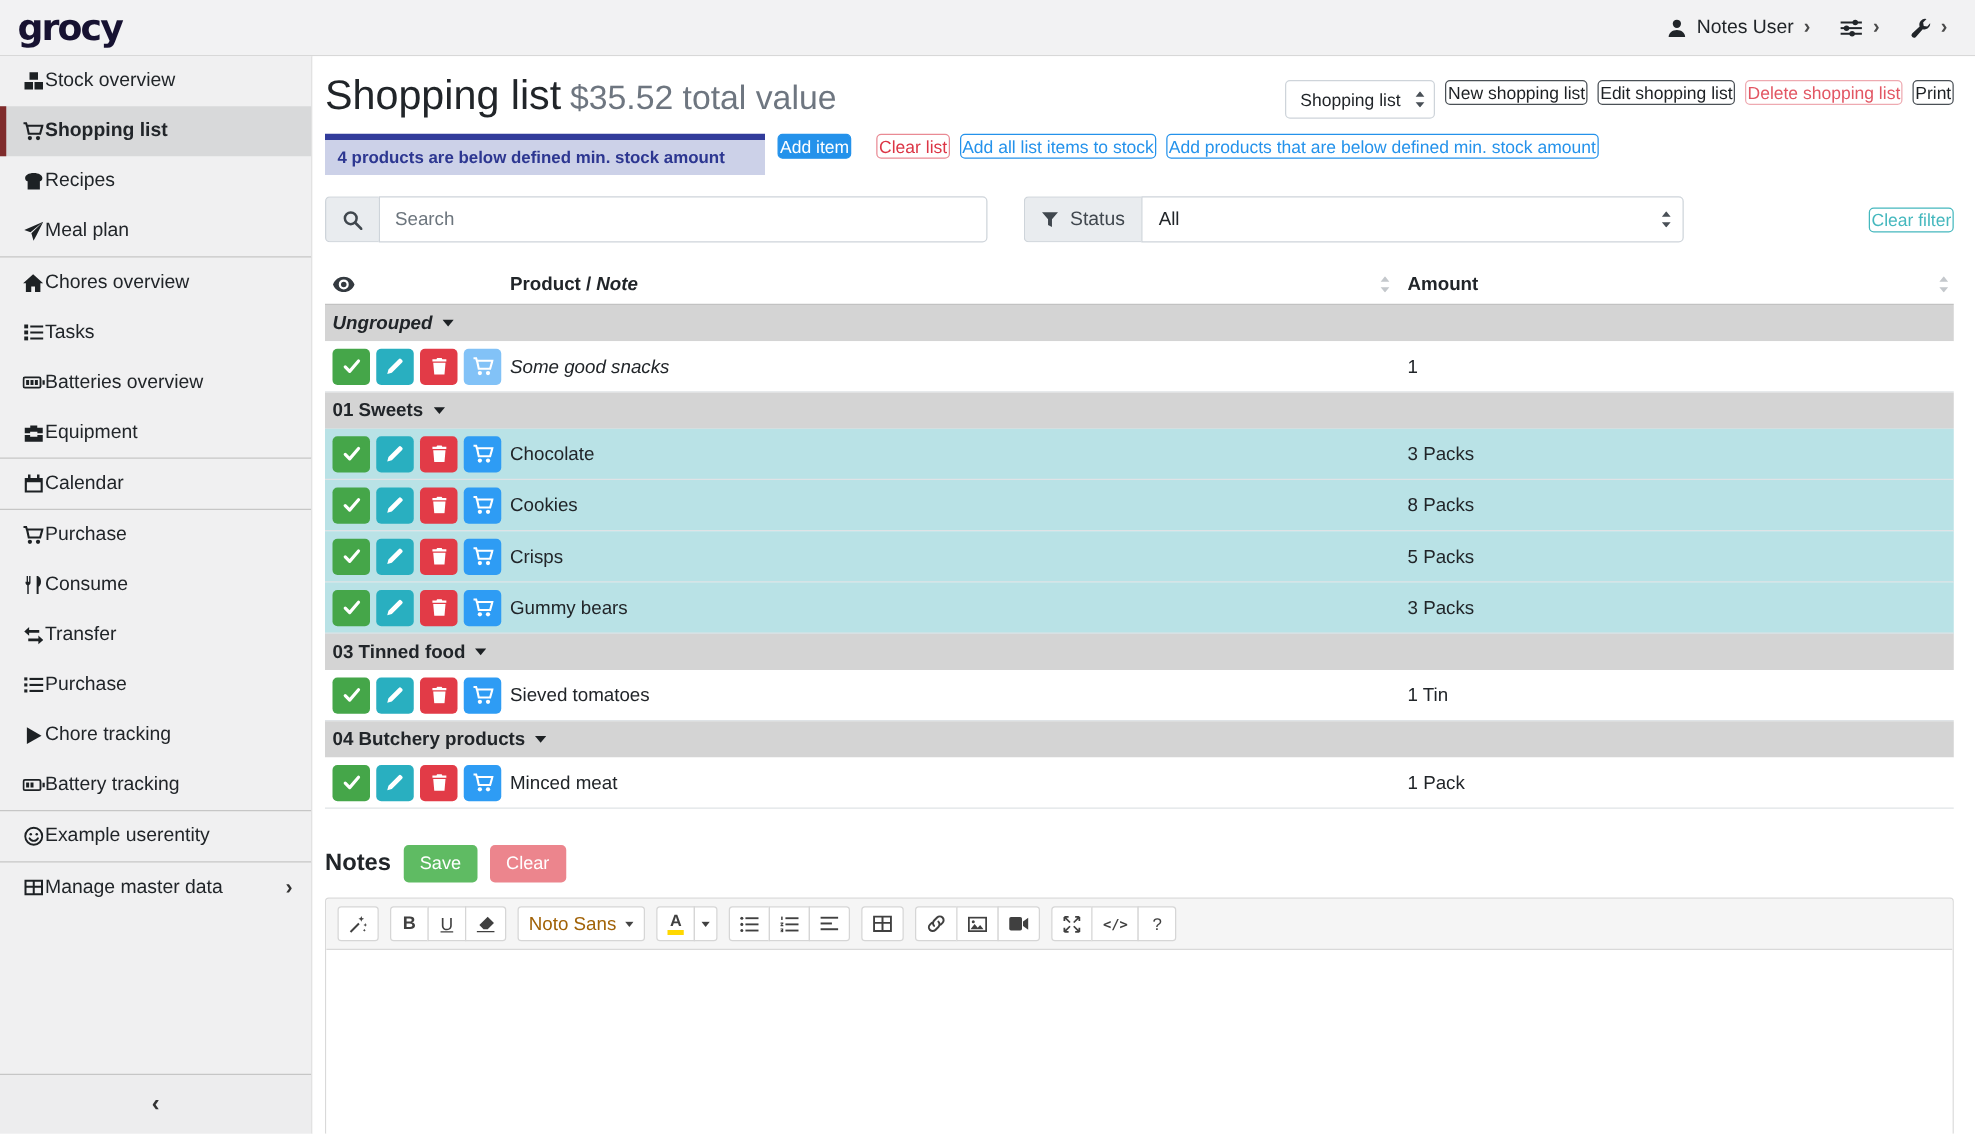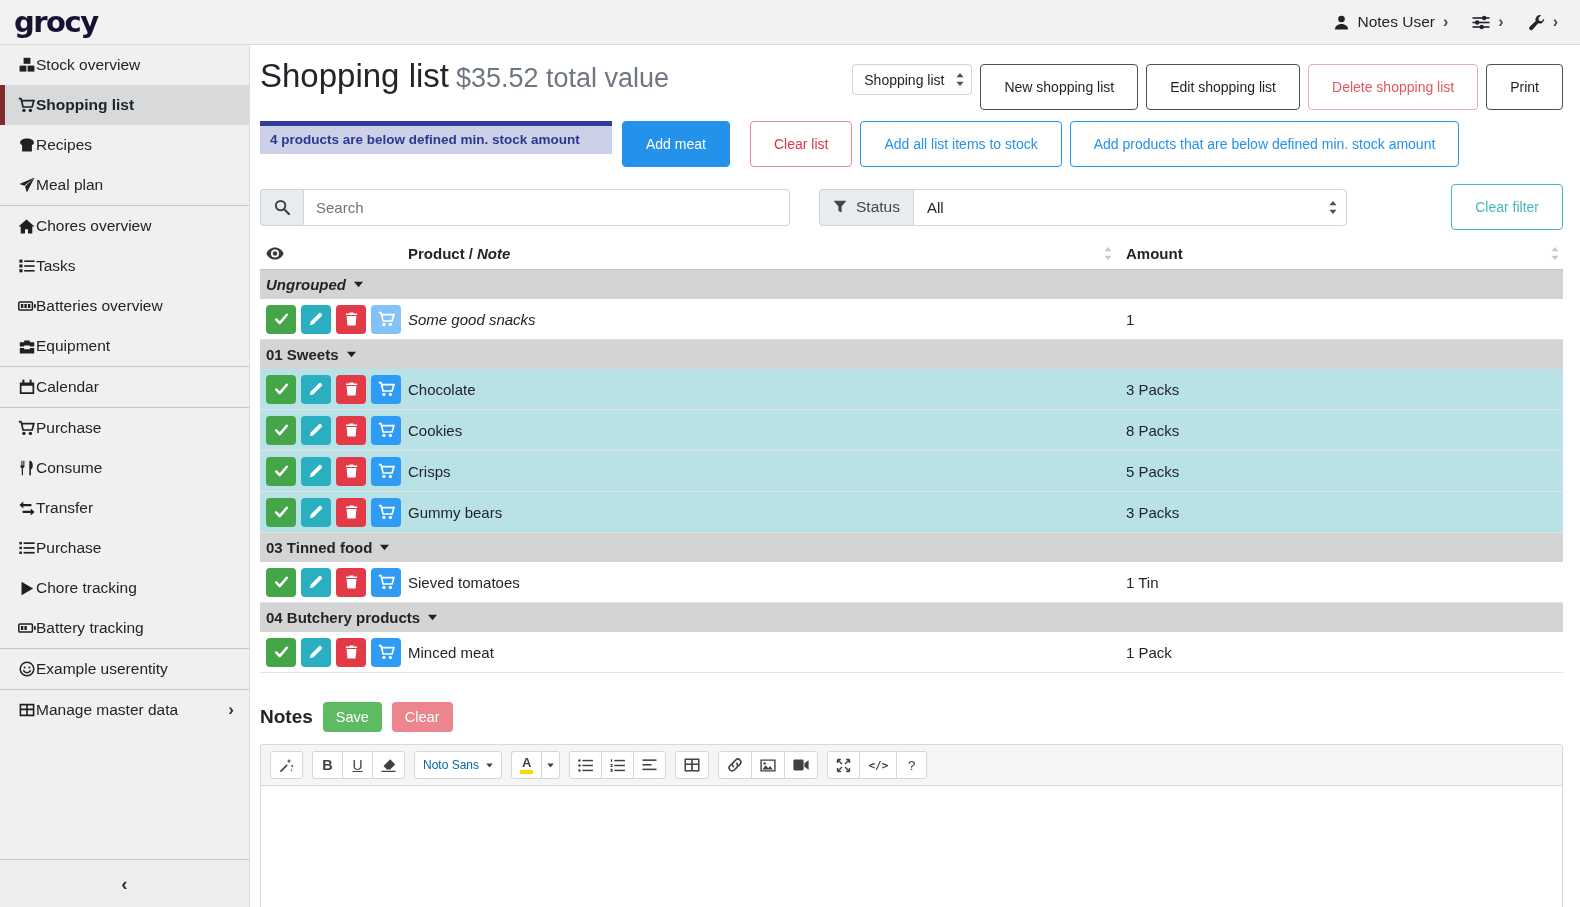--- a/index.html
+++ b/index.html
@@ -34,21 +34,21 @@
   .chev-right{position:absolute;right:15px;color:#333;font-size:17px;font-weight:700;}
   .sidebar-collapse{border-top:1px solid #c6c6c6;height:48px;display:flex;align-items:center;justify-content:center;font-size:19px;font-weight:700;color:#333;cursor:pointer;background:#ededee;}
 
   
   main{background:#fff;padding:10px 17px 0 10px;overflow:hidden;}
   .title-row{display:flex;justify-content:space-between;align-items:flex-start;}
   h1{font-size:33px;font-weight:500;line-height:1.25;text-align:right;}
   h1 small{color:#6e7680;font-weight:400;font-size:27px;margin-left:7px;}
   .top-actions{display:flex;gap:8px;margin-top:9px;}
 
-  .btn{height:46px;display:inline-flex;align-items:center;border-radius:4px;padding:0 23px;font-size:14px;background:#fff;border:1px solid transparent;white-space:nowrap;}
+  .btn{height:20px;display:inline-flex;align-items:center;border-radius:4px;padding:0 1px;font-size:14px;background:#fff;border:1px solid transparent;white-space:nowrap;}
   .btn-outline-dark{border-color:#4a5056;color:#1d2124;}
   .btn-outline-danger{border-color:#eeaab1;color:#e25663;}
   .btn-outline-danger2{border-color:#e98a94;color:var(--danger);margin-left:12px;}
   .btn-outline-primary{border-color:var(--primary);color:var(--primary);}
   .btn-outline-info{border-color:var(--filter-teal);color:var(--filter-teal);}
   .btn-primary{background:var(--primary);border-color:var(--primary);color:#fff;}
 
   .select{height:31px;position:relative;border:1px solid #ced4da;border-radius:4px;background:#fff;display:inline-flex;align-items:center;padding:0 27px 0 11px;font-size:14px;cursor:pointer;}
   .select .updown{position:absolute;right:7px;color:#495057;}
 
@@ -62,21 +62,21 @@
   .input-group{display:flex;height:37px;}
   .ig-prepend{background:#e9ecef;border:1px solid #ced4da;border-right:0;border-radius:4px 0 0 4px;display:flex;align-items:center;padding:0 13px;gap:9px;color:#40474e;font-size:15.5px;}
   .ig-input{border:1px solid #ced4da;border-radius:0 4px 4px 0;padding:0 12px;font-size:15px;width:487px;font-family:inherit;color:#495057;outline:none;}
   .ig-input::placeholder{color:#6c757d;}
   .status-group{margin-left:29px;}
   .ig-select{border:1px solid #ced4da;border-radius:0 4px 4px 0;width:434px;display:flex;align-items:center;padding:0 9px 0 13px;font-size:15px;position:relative;background:#fff;cursor:pointer;}
   .ig-select .updown{position:absolute;right:9px;color:#495057;}
   .clear-filter{margin-left:auto;}
 
   
-  .table{margin-top:8px;}
+  .table{margin-top:18px;}
   .thead{display:flex;align-items:center;height:32px;font-weight:700;font-size:15px;border-bottom:1px solid #c2c2c2;}
   .col-actions{width:148px;flex:0 0 148px;display:flex;align-items:center;padding-left:6px;}
   .col-product{flex:1;display:flex;align-items:center;}
   .col-amount{width:437px;flex:0 0 437px;display:flex;align-items:center;}
   .note-head{font-style:italic;margin-left:4px;}
   .sort-icon{color:#c4c8cc;}
   .col-product .sort-icon{margin-left:auto;margin-right:14px;}
   .col-amount .sort-icon{margin-left:auto;margin-right:4px;}
   .eye{color:#343a40;cursor:pointer;}
 
@@ -104,21 +104,21 @@
 
   .editor{margin-top:12px;border:1px solid #d9d9d9;border-radius:3px;overflow:hidden;}
   .editor-toolbar{background:#f5f5f5;padding:6px 9px;display:flex;align-items:center;border-bottom:1px solid #d9d9d9;}
   .tgroup{display:flex;margin-right:9px;}
   .tbtn{min-width:31px;height:28px;background:#fff;border:1px solid #d6d6d6;display:flex;align-items:center;justify-content:center;font-size:13.5px;color:#404040;padding:0 8px;margin-left:-1px;}
   .tgroup .tbtn:first-child{margin-left:0;border-radius:3px 0 0 3px;}
   .tgroup .tbtn:last-child{border-radius:0 3px 3px 0;}
   .tgroup .tbtn:first-child:last-child{border-radius:3px;}
   .tbtn b{font-size:14.5px;}
   .tbtn u{font-size:14px;}
-  .fname{font-size:12px;color:#0369a1;}
+  .fname{font-size:15px;color:#a16207;}
   .tcaret{margin-left:7px;color:#444;}
   .hl-a{display:inline-block;font-weight:700;font-size:13px;line-height:1;border-bottom:4px solid var(--hl-yellow);padding:0 2px 1px;}
   .caret-btn{min-width:17px;padding:0 5px;}
   .code-txt{font-family:"DejaVu Sans Mono",monospace;font-size:11px;font-weight:700;}
   .help-txt{font-size:13.5px;}
   .editor-area{height:150px;background:#fff;cursor:text;}
 </style>
 </head>
 <body>
 
@@ -357,21 +357,21 @@
         <button class="btn btn-outline-dark">Print</button>
       </div>
     </div>
 
     <div class="alert-row">
       <div class="min-stock-alert">
         <div class="bar"></div>
         <div class="body">4 products are below defined min. stock amount</div>
       </div>
       <div class="action-buttons">
-        <button class="btn btn-primary">Add meat</button>
+        <button class="btn btn-primary">Add item</button>
         <button class="btn btn-outline-danger2">Clear list</button>
         <button class="btn btn-outline-primary">Add all list items to stock</button>
         <button class="btn btn-outline-primary">Add products that are below defined min. stock amount</button>
       </div>
     </div>
 
     <div class="filter-row">
       <div class="input-group">
         <div class="ig-prepend">
             <span class="icon">

